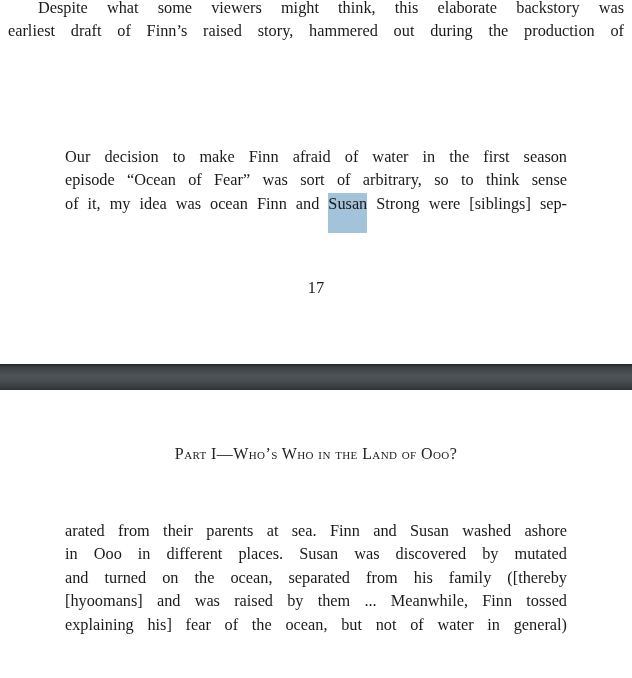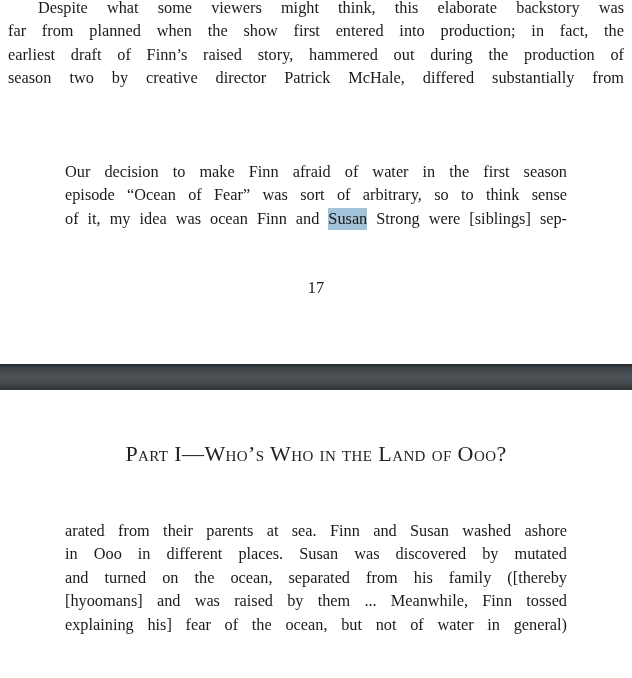--- a/index.html
+++ b/index.html
@@ -18,65 +18,63 @@
     line-height: 23.4px;
   }
   .line { white-space: normal; }
   .just {
     text-align: justify;
     text-align-last: justify;
     -moz-text-align-last: justify;
   }
   .indent { padding-left: 30px; }
   #para1  { left: 8px;  top: -4px;  width: 616px; }
-  #quote1 { left: 65px; top: 145px; width: 502px; margin-top: 15px; }
+  #quote1 { left: 65px; top: 145px; width: 502px; }
   #pagenum {
     position: absolute;
     left: 0; top: 276px; width: 632px;
     text-align: center;
     font-size: 16.3px; line-height: 23.4px;
   }
   #separator {
     position: absolute;
     left: 0; top: 364px; width: 632px; height: 26px;
     background: linear-gradient(to bottom,
       #23272a 0%, #3c4145 14%, #4e5357 45%,
       #484d51 66%, #3a3f43 86%, #2e3236 100%);
   }
   #heading {
     position: absolute;
     left: 0; top: 441px; width: 632px;
     text-align: center;
     font-variant: small-caps;
-    font-size: 22px; line-height: 26px;
+    font-size: 16px; line-height: 26px;
     letter-spacing: 0.4px;
     color: #222222;
   }
   #quote2 { left: 65px; top: 519px; width: 502px; }
   .hl {
     background: var(--highlight, #a2c3da);
-    padding: 1px 0 2px 0;
+    padding: 1px 0 20px 0;
   }
   .fnref {
     font-size: 10px;
     position: relative;
     top: -6px;
     letter-spacing: 0;
   }
 </style>
 </head>
 <body>
 
 <div class="screen">
 
   <div class="textblock" id="para1">
     <div class="line just indent">Despite what some viewers might think, this elaborate backstory was</div>
-    <div class="line just">far from planned when the show first entered into production; in fact, the</div>
     <div class="line just">earliest draft of Finn’s raised story, hammered out during the production of</div>
-    <div class="line just">season two by creative director Patrick McHale, differed substantially from</div>
   </div>
 
   <div class="textblock" id="quote1">
     <div class="line just">Our decision to make Finn afraid of water in the first season</div>
     <div class="line just">episode “Ocean of Fear” was sort of arbitrary, so to think sense</div>
     <div class="line just">
       <span>of it, my idea was ocean Finn and </span><span class="hl">Susan</span><span> Strong were [siblings] sep-</span>
     </div>
   </div>
 

